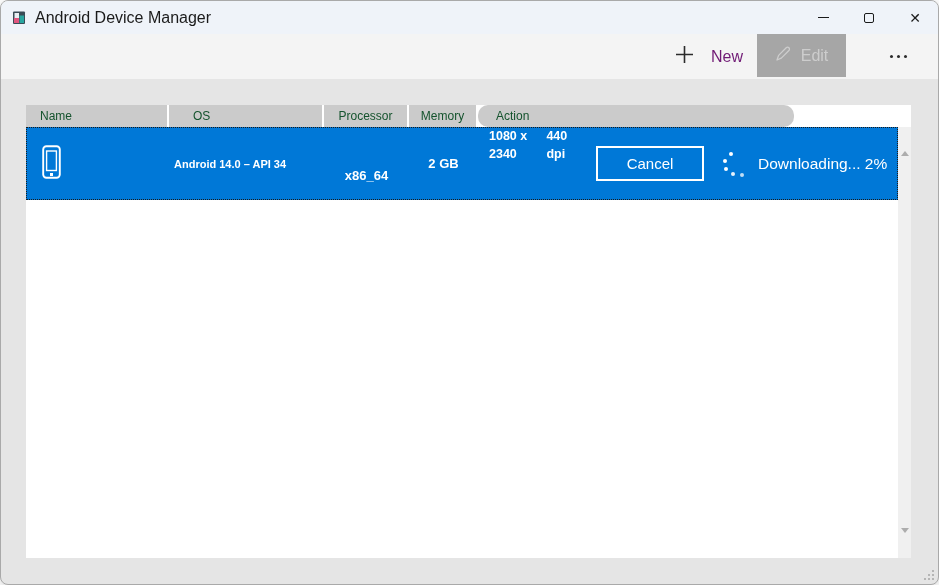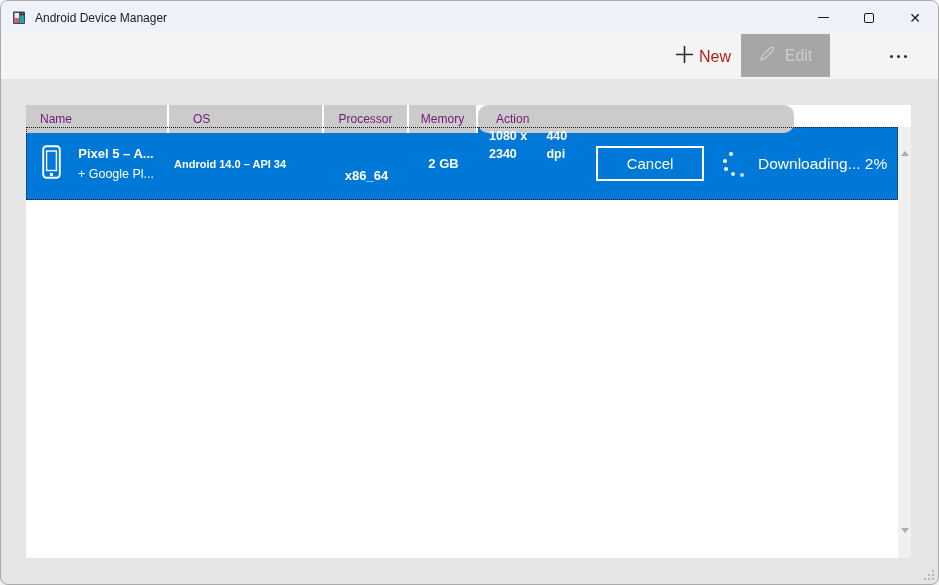--- a/index.html
+++ b/index.html
@@ -11,59 +11,59 @@
     border:1px solid #a9a9a9;
     box-shadow:0 2px 10px rgba(0,0,0,.18);
   }
 
   
   .titlebar {
     position:absolute; top:0; left:0; right:0; height:33px;
     background:#eff3f9; display:flex; align-items:center;
   }
   .app-icon { margin-left:10px; width:16px; height:16px; display:inline-block; }
-  .title-text { margin-left:8px; font-size:12px; color:#1b1b1b; }
+  .title-text { margin-left:8px; font-size:16px; color:#1b1b1b; }
   .win-controls { position:absolute; right:0; top:0; height:33px; display:flex; }
   .win-btn { width:46px; height:33px; display:flex; align-items:center; justify-content:center; cursor:default; }
   .glyph-min { width:11px; height:1px; background:#1a1a1a; display:block; }
   .glyph-max { width:10px; height:10px; border:1px solid #1a1a1a; border-radius:2px; display:block; }
   .glyph-close { font-size:14px; color:#1a1a1a; line-height:1; }
 
   
   .toolbar {
     position:absolute; top:33px; left:0; right:0; height:45px;
     background:#f4f4f4;
   }
   .new-btn {
     position:absolute; left:662px; top:0; height:45px;
-    display:flex; align-items:center; gap:5px; padding:0 12px;
-    color:#b91c1c; font-size:16px; cursor:default;
+    display:flex; align-items:center; gap:17px; padding:0 12px;
+    color:#701a75; font-size:16px; cursor:default;
   }
   .edit-btn {
-    position:absolute; left:740px; top:0; width:89px; height:43px;
+    position:absolute; left:756px; top:0; width:89px; height:43px;
     background:#a6a6a6; color:#cdcdcd;
     display:flex; align-items:center; justify-content:center; gap:9px;
     font-size:16px; cursor:default;
   }
   .more-btn {
     position:absolute; left:873px; top:0; width:48px; height:45px;
     display:flex; align-items:center; justify-content:center; cursor:default;
   }
   .dots { display:flex; gap:4px; }
   .dots i { width:3px; height:3px; border-radius:50%; background:#2b2b2b; display:block; }
 
   
   .table-panel {
     position:absolute; left:25px; top:104px; width:885px; height:453px;
     background:#ffffff;
   }
   .thead { display:flex; width:872px; height:22px; }
   .th {
-    background:#cbcbcb; color:#701a75; font-size:12px;
-    display:flex; align-items:center; height:28px;
+    background:#cbcbcb; color:#14532d; font-size:12px;
+    display:flex; align-items:center; height:22px;
     border-right:2px solid #ffffff; white-space:nowrap; overflow:hidden;
   }
   .th:last-child { border-right:none; }
   .th.c0 { width:143px; padding-left:14px; }
   .th.c1 { width:155px; padding-left:24px; }
   .th.c2 { width:85px;  justify-content:center; }
   .th.c3 { width:69px;  justify-content:center; }
   .th.c4 { width:104px; justify-content:center; }
   .th.c5 { width:316px; padding-left:18px;border-radius:10px; }
 
@@ -176,24 +176,20 @@
 
     <div class="row">
       <div class="cell c-name">
         <span>
           <svg width="19" height="34" viewBox="0 0 19 34">
             <rect x="1.2" y="1.2" width="16.6" height="31.6" rx="3.2" fill="none" stroke="#ffffff" stroke-width="1.9"></rect>
             <rect x="4.6" y="6" width="9.8" height="19.5" fill="none" stroke="#ffffff" stroke-width="1.4"></rect>
             <rect x="8" y="28" width="3" height="3" fill="#ffffff"></rect>
           </svg>
         </span>
-        <div class="name-text">
-          <div class="name-l1">Pixel 5 – A...</div>
-          <div class="name-l2">+ Google Pl...</div>
-        </div>
       </div>
       <div class="cell c-os">Android 14.0 – API 34</div>
       <div class="cell c-proc">x86_64</div>
       <div class="cell c-mem">2 GB</div>
       <div class="cell c-res">
         <div>1080 x 2340</div>
         <div>440 dpi</div>
       </div>
       <div class="cell c-action">
         <button class="cancel-btn">Cancel</button>

